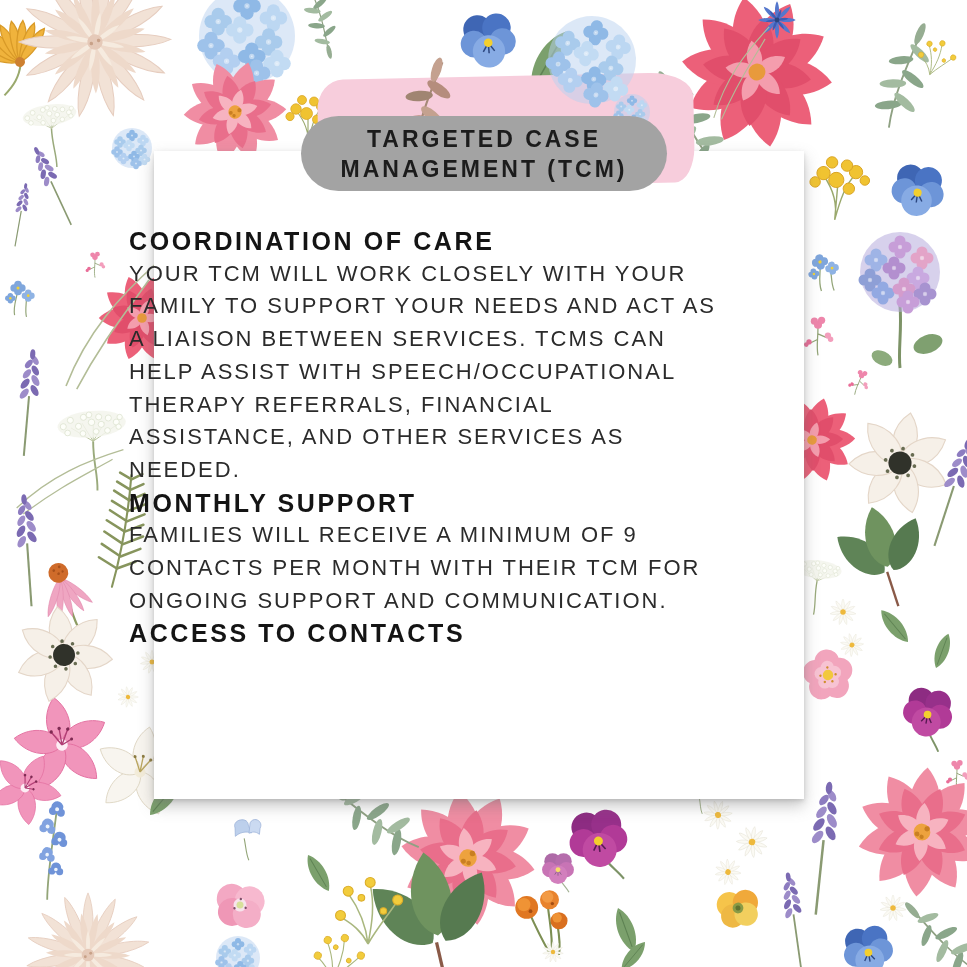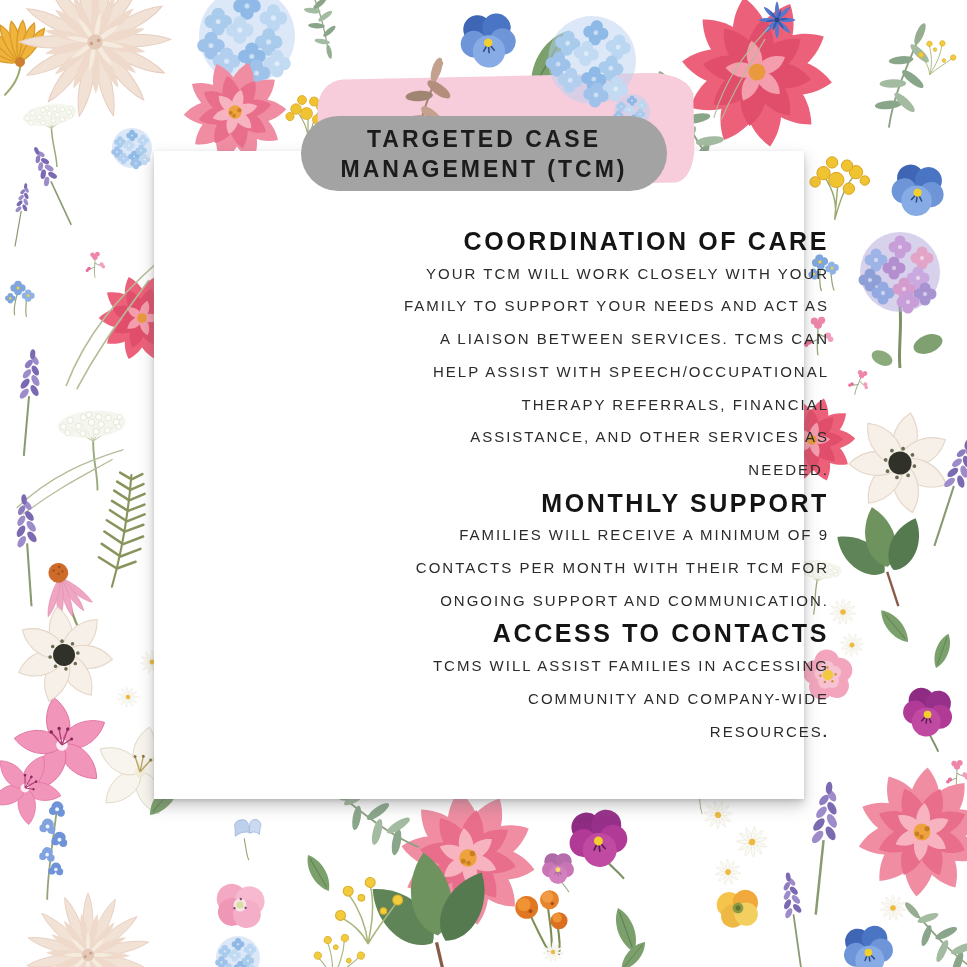--- a/index.html
+++ b/index.html
@@ -8,23 +8,23 @@
   svg.bg{position:absolute;left:0;top:0;z-index:0;}
   svg.overlay{position:absolute;left:0;top:0;z-index:4;pointer-events:none;}
   .card{position:absolute;left:154px;top:151px;width:650px;height:648px;background:#ffffff;
         box-shadow:0 7px 14px rgba(110,110,110,.38), 0 2px 4px rgba(120,120,120,.25);z-index:2;}
   .brush{position:absolute;left:318px;top:76px;width:376px;height:110px;background:#f7cddc;
          border-radius:26px 44px 20px 48px / 30px 24px 36px 22px;transform:rotate(-1.2deg);z-index:3;}
   .pill{position:absolute;left:301px;top:116px;width:366px;height:75px;border-radius:38px;background:#a3a3a3;
         z-index:5;display:flex;align-items:center;justify-content:center;}
   .pill .t{font-weight:bold;font-size:23px;letter-spacing:3px;line-height:30px;color:#1c1c1c;
            text-align:center;white-space:pre;}
-  .content{position:absolute;left:50%;transform:translateX(-50%);top:74px;width:700px;text-align:right;z-index:3;}
+  .content{position:absolute;left:50%;transform:translateX(-50%);top:74px;width:700px;text-align:left;z-index:3;}
   .h{margin:0;font-weight:bold;font-size:25px;letter-spacing:2.6px;line-height:32.7px;color:#141414;white-space:pre;}
-  .b{margin:0;font-size:15px;letter-spacing:2px;line-height:32.7px;color:#2b2b2b;white-space:pre;}
+  .b{margin:0;font-size:22px;letter-spacing:2px;line-height:32.7px;color:#2b2b2b;white-space:pre;}
   .bp{font-weight:bold;}
 </style>
 </head>
 <body>
 
 <div class="stage">
 
 <svg class="bg" width="967" height="967" viewBox="0 0 967 967">
   <defs>
     <path id="pt-w" d="M0,0 C-16,-8 -18,-36 0,-54 C18,-36 16,-8 0,0 Z"></path>
@@ -684,23 +684,20 @@
 A LIAISON BETWEEN SERVICES. TCMS CAN
 HELP ASSIST WITH SPEECH/OCCUPATIONAL
 THERAPY REFERRALS, FINANCIAL
 ASSISTANCE, AND OTHER SERVICES AS
 NEEDED.</p>
     <p class="h">MONTHLY SUPPORT</p>
     <p class="b">FAMILIES WILL RECEIVE A MINIMUM OF 9
 CONTACTS PER MONTH WITH THEIR TCM FOR
 ONGOING SUPPORT AND COMMUNICATION.</p>
     <p class="h">ACCESS TO CONTACTS</p>
-    <p class="b"><span>TCMS WILL ASSIST FAMILIES IN ACCESSING
-COMMUNITY AND COMPANY-WIDE
-RESOURCES</span><span class="bp">.</span></p>
   </div>
 </div>
 
 <div class="brush"></div>
 
 <svg class="overlay" width="967" height="967" viewBox="0 0 967 967">
   <use href="#fl-dusty" transform="translate(428,100) rotate(12) scale(1.05)"></use>
   <use href="#fl-hydb" transform="translate(592,60) rotate(8) scale(1.1)"></use>
   <use href="#fl-hydb" transform="translate(632,112) scale(0.45)"></use>
 </svg>

